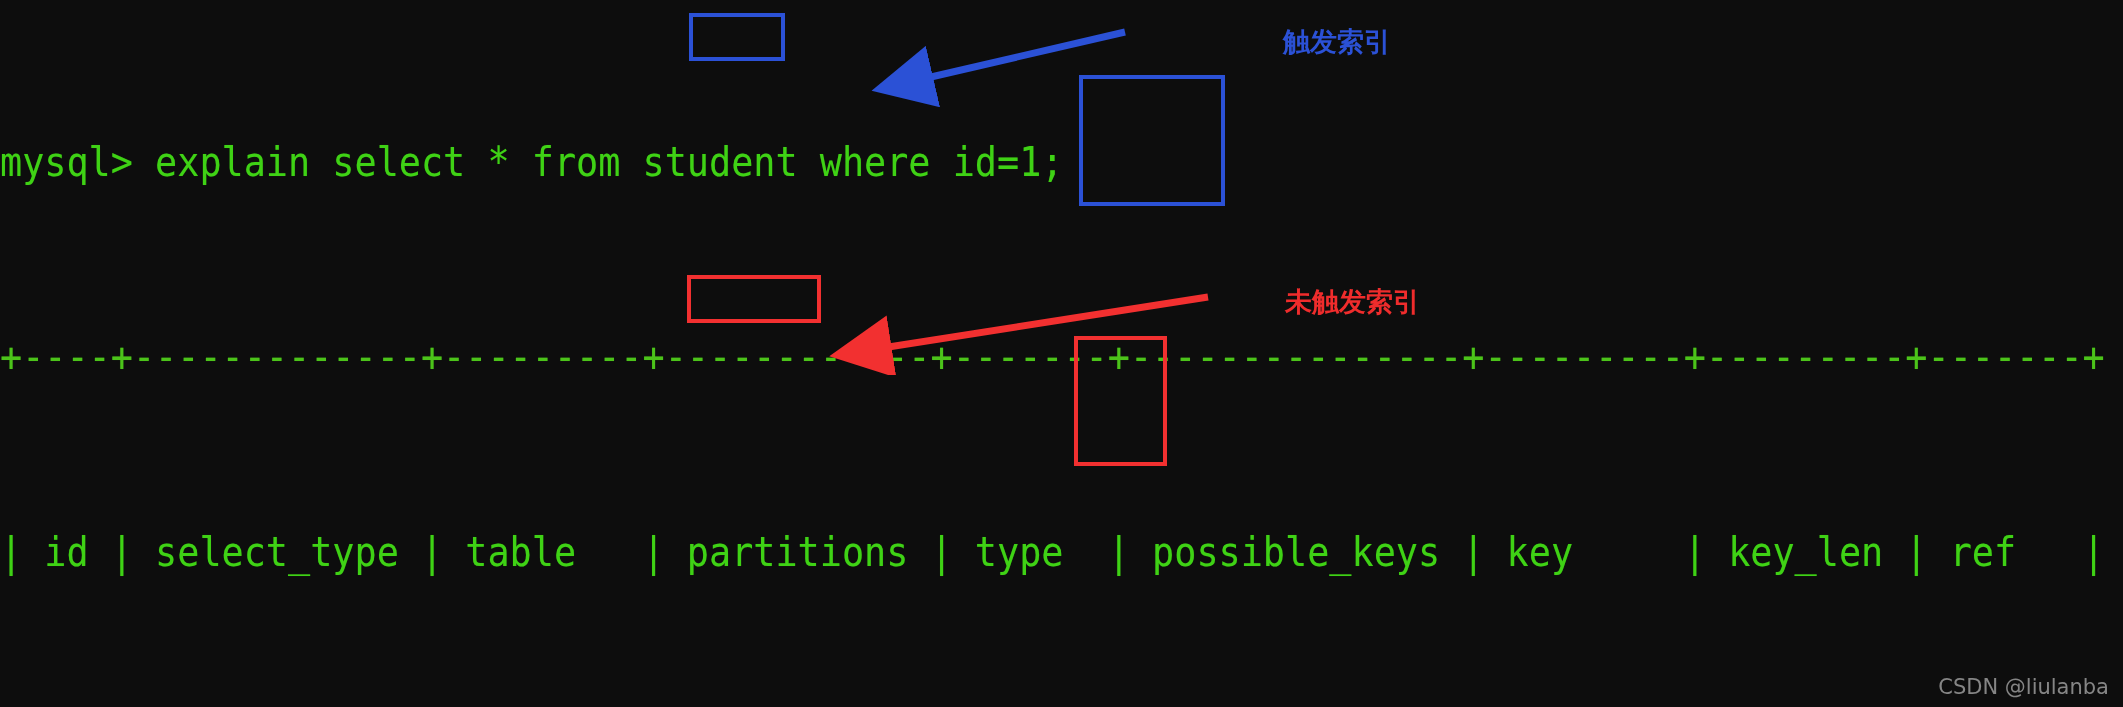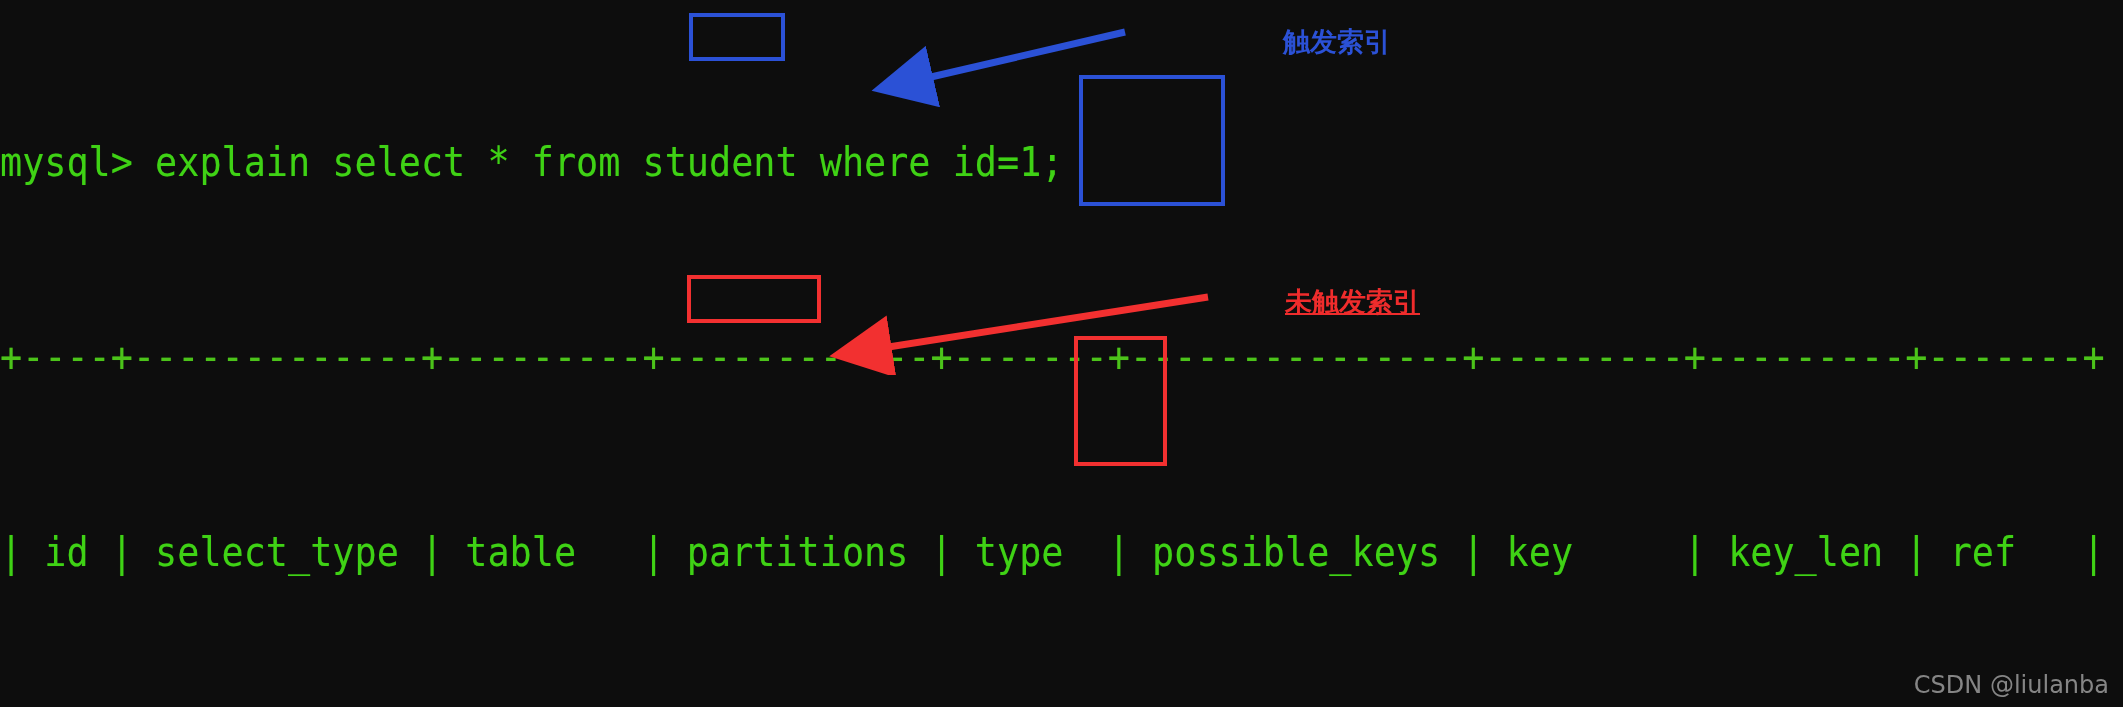--- a/index.html
+++ b/index.html
@@ -64,21 +64,21 @@
 
   .arrow { position: absolute; pointer-events: none; }
 
   
   .watermark {
     position: absolute;
     right: 14px;
     bottom: 8px;
     color: #9b9b9b;
     font-family: "DejaVu Sans", "Liberation Sans", sans-serif;
-    font-size: 24px;
+    font-size: 21px;
     opacity: 0.85;
   }
 </style>
 </head>
 <body>
 
 <div id="screen">
 
   <div class="term">
     <div class="line">mysql&gt; explain select * from student where id=1;</div>
@@ -119,17 +119,17 @@
     <defs>
       <marker id="ah-red" markerWidth="9" markerHeight="9" refX="6" refY="4.5" orient="auto">
         <path d="M0,0 L9,4.5 L0,9 z" fill="#f23030"></path>
       </marker>
     </defs>
     <line x1="390" y1="12" x2="32" y2="68" stroke="#f23030" stroke-width="7" marker-end="url(#ah-red)"></line>
   </svg>
 
   <div class="anno anno-blue" style="left:1255px; top:24px;margin-left:28px;">触发索引</div>
 
-  <div class="anno anno-red" style="left:1285px; top:284px;text-decoration:underline;">未触发索引</div>
+  <div class="anno anno-red" style="left:1285px; top:284px;">未触发索引</div>
 
   <div class="watermark">CSDN @liulanba</div>
 
 </div>
 
 </body></html>

